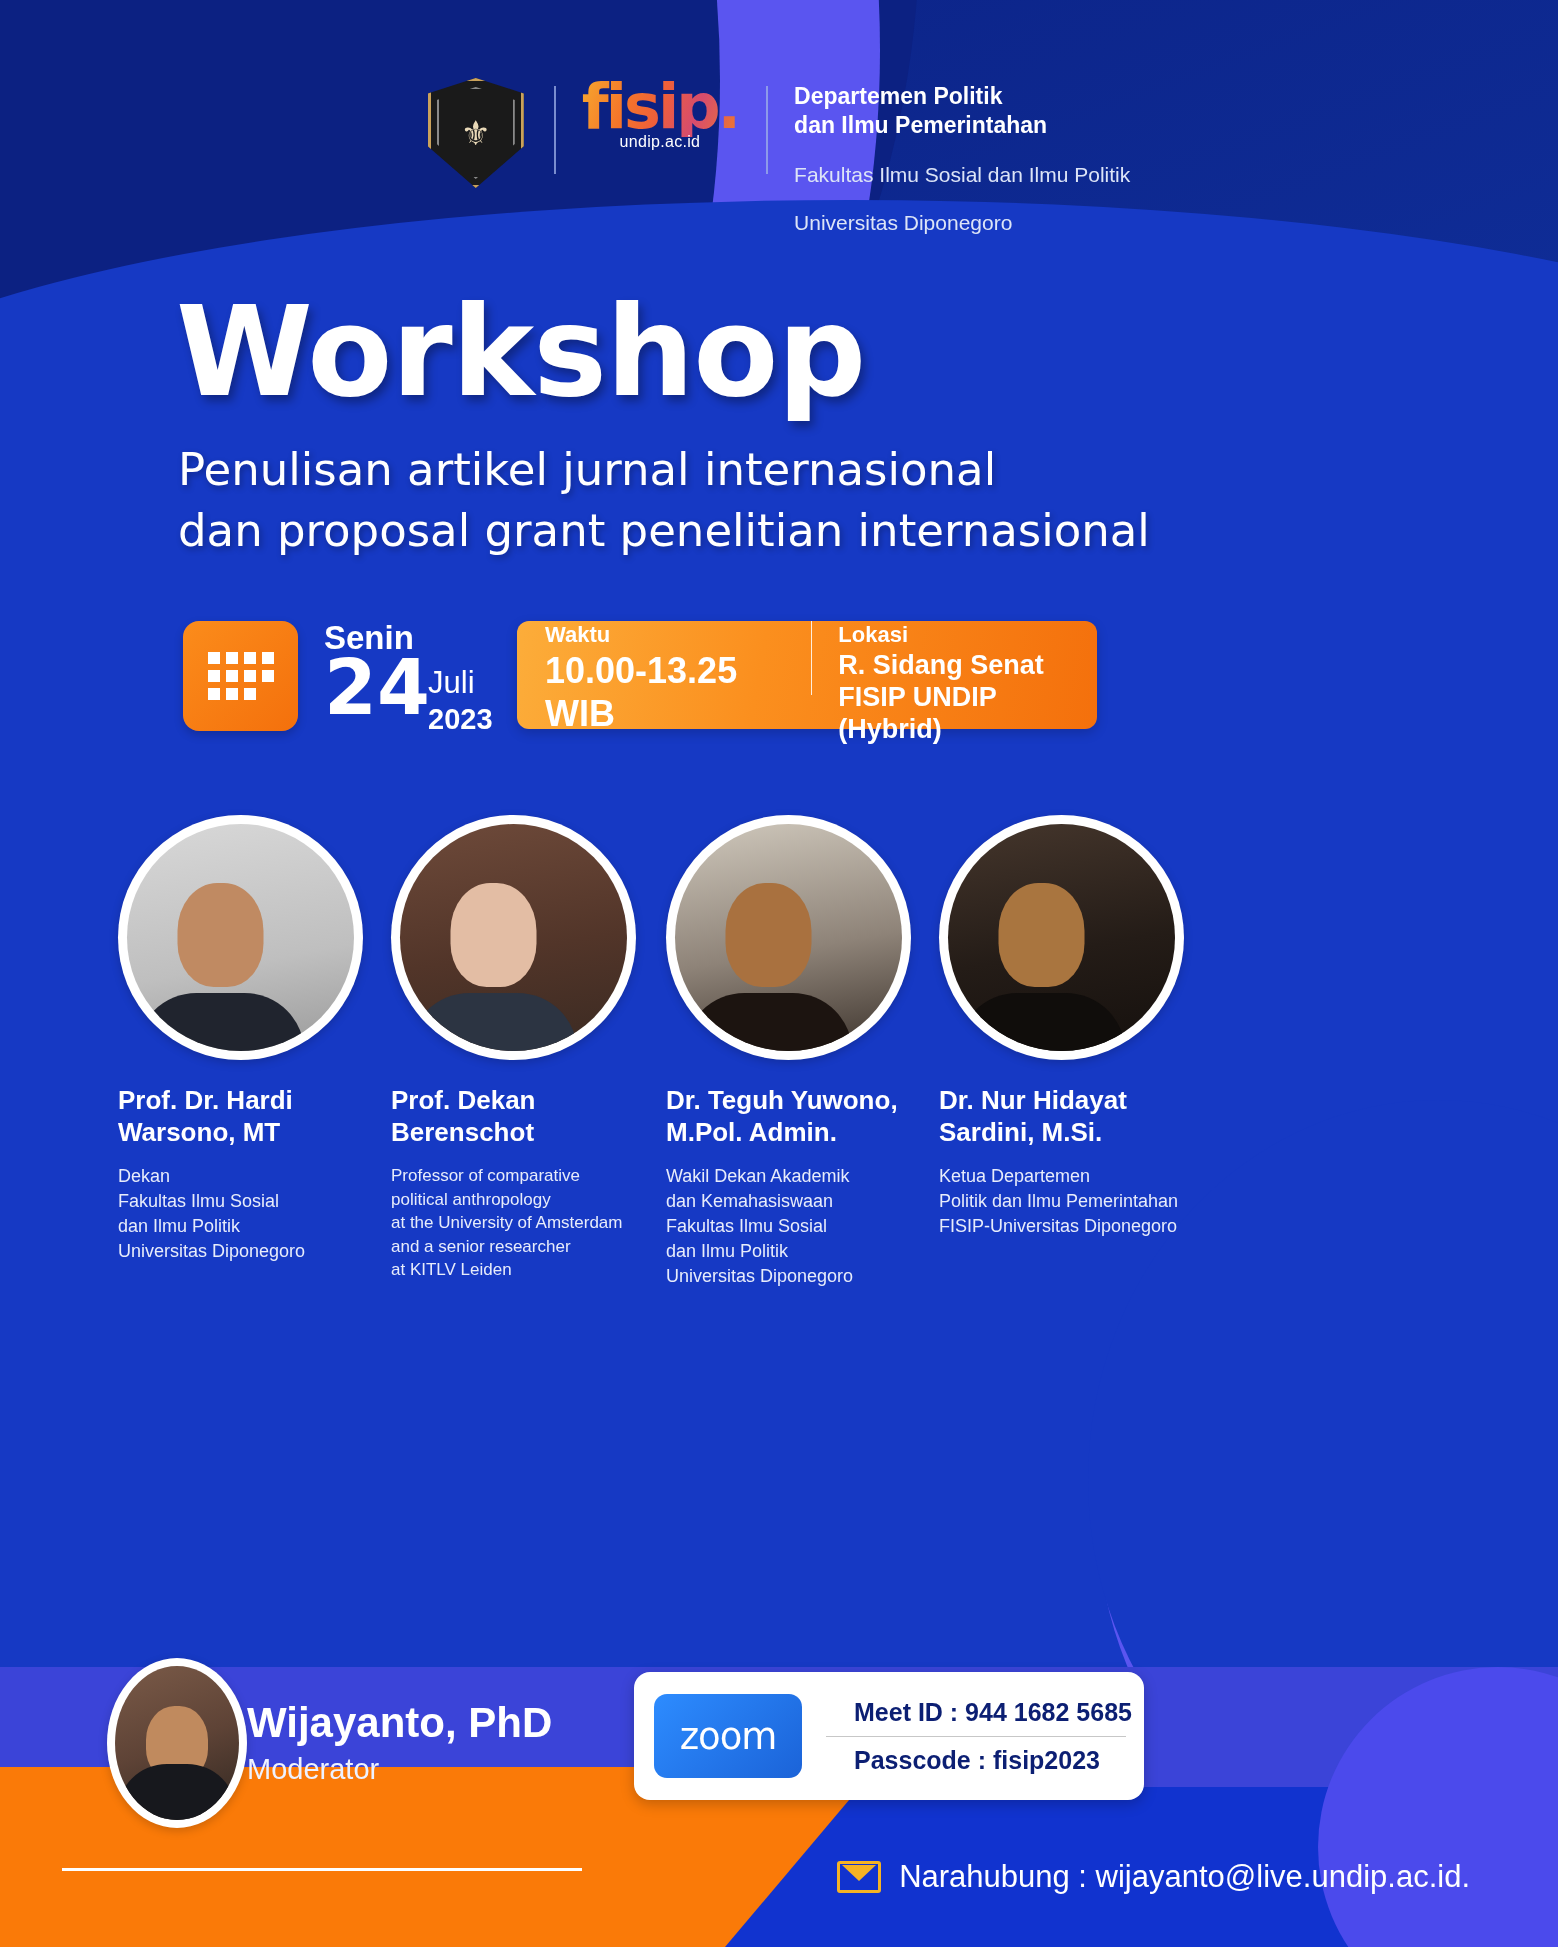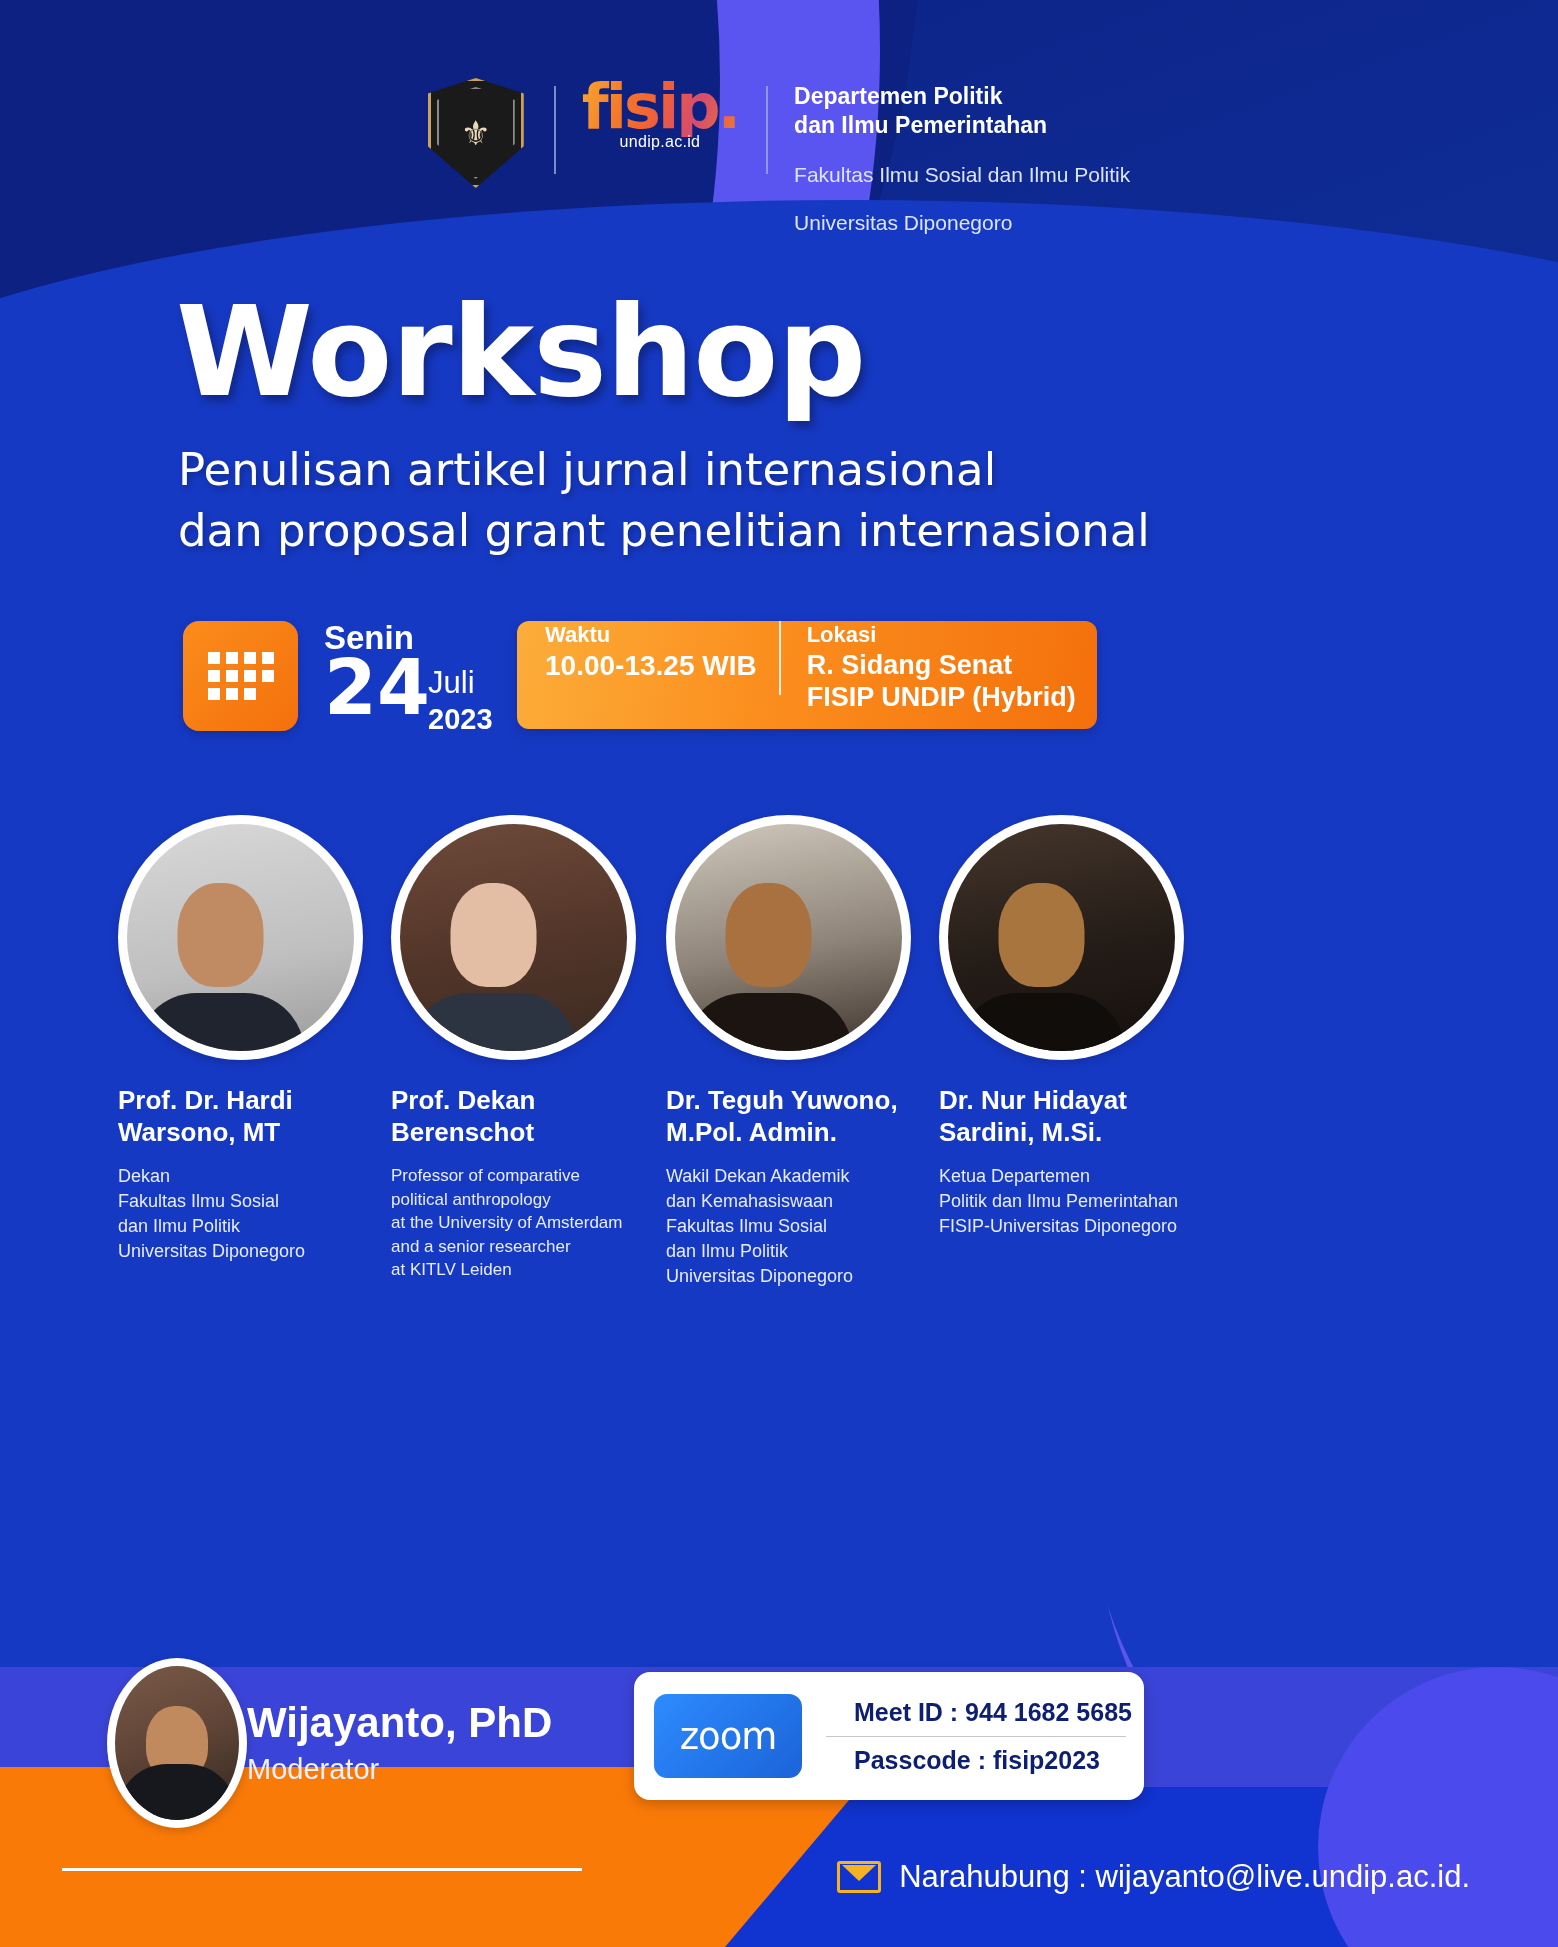--- a/index.html
+++ b/index.html
@@ -185,21 +185,21 @@
     width:580px; height:108px;
     border-radius:12px;
     background:linear-gradient(100deg,#fcad3a 0%,#fb8f1e 42%,#f4700c 100%);
     display:flex; align-items:flex-start;
     box-shadow:0 4px 12px rgba(0,0,0,.18);
   }
   .ob-left{ padding:0 22px 0 28px; }
   .ob-sep{ width:2px; height:74px; background:rgba(255,255,255,.85); }
   .ob-right{ padding:0 18px 0 26px; }
   .ob-label{ font-size:22px; font-weight:bold; color:#fff; line-height:1.25; }
-  .ob-value{ font-size:28px; font-weight:bold; color:#fff; line-height:1.2; }
+  .ob-value{ font-size:36px; font-weight:bold; color:#fff; line-height:1.2; }
   .ob-value.sm{ font-size:27px; }
 
   
   .speakers{
     position:absolute; left:118px; top:815px; width:1010px;
     display:flex; gap:8px;
   }
   .sp{ width:248px; }
   .sp-avatar{
     width:245px; height:245px; border-radius:50%;

